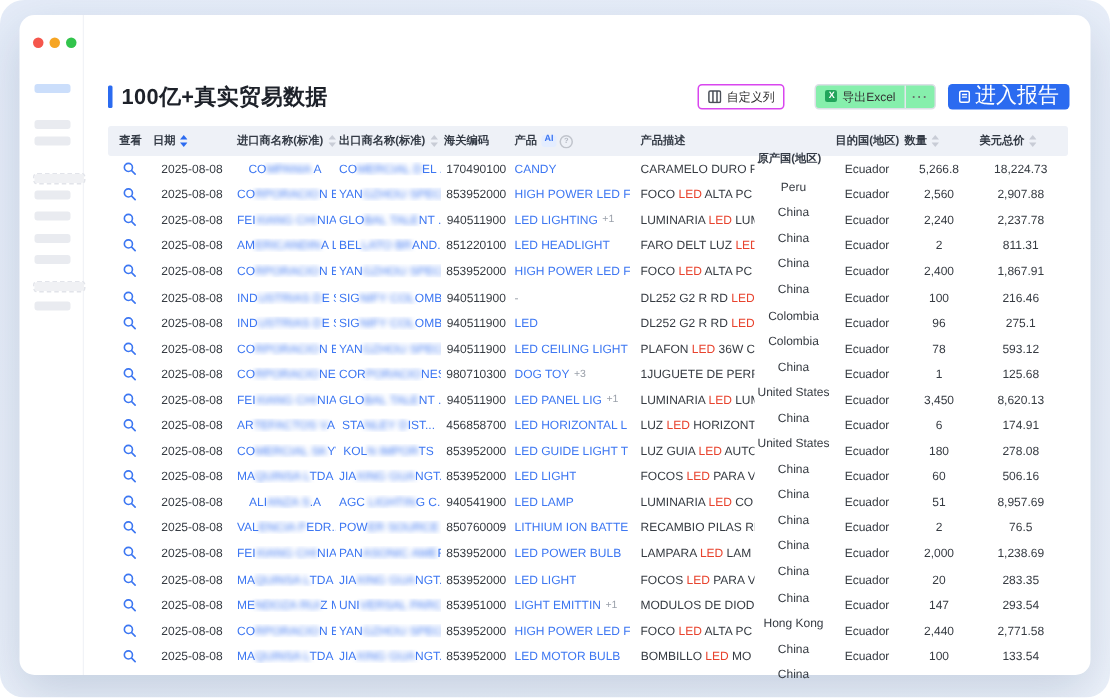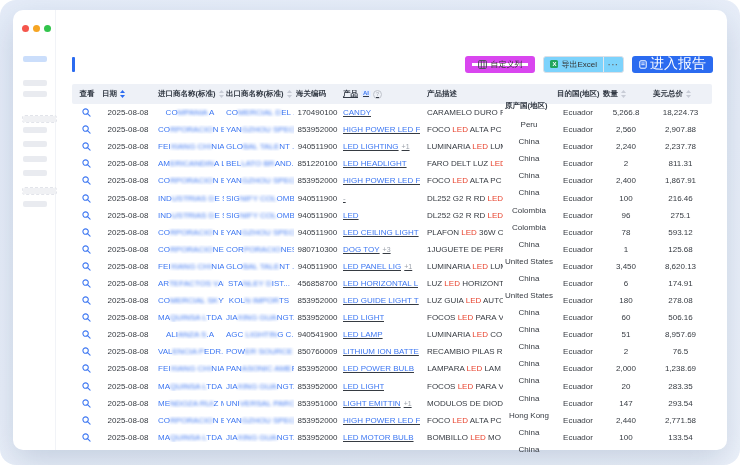--- a/index.html
+++ b/index.html
@@ -14,38 +14,38 @@
   .sidebar{position:absolute;left:0;top:0;bottom:0;width:42px;border-right:1px solid #f1f3f7;border-radius:10px 0 0 10px;}
   .sb-item{height:6px;border-radius:2px;background:#e9ebf0;width:24px;margin-left:10px;}
   .sb-item.active{background:#cbdefb;}
   .sb-item.wide{width:33px;background:#f0f1f4;outline:1px dashed #e2e4ea;}
   
   .main{position:absolute;left:42px;top:0;right:0;bottom:0;padding:0 14px 0 17px;}
   .title-row{margin-top:44px;height:20px;display:flex;align-items:center;}
   .accent{width:3px;height:15px;background:#2b6bf0;border-radius:1px;margin-right:6px;}
   .page-title{font-size:14.5px;font-weight:bold;color:#1d2129;letter-spacing:.3px;}
   .toolbar{margin-left:auto;display:flex;align-items:center;gap:8px;}
-  .btn{height:17px;border:7px solid #d946ef;border-radius:3px;background:#fff;display:flex;align-items:center;gap:3px;padding:0 6px;font-size:8px;color:#333;cursor:pointer;box-sizing:border-box;}
-  .btn-group{display:flex;align-items:stretch;height:17px;border:1px solid #dcdfe6;border-radius:3px;background:#7dd3fc;box-sizing:border-box;}
+  .btn{height:17px;border:1px solid #d946ef;border-radius:3px;background:#fff;display:flex;align-items:center;gap:3px;padding:0 6px;font-size:8px;color:#333;cursor:pointer;box-sizing:border-box;}
+  .btn-group{display:flex;align-items:stretch;height:17px;border:1px solid #dcdfe6;border-radius:3px;background:#86efac;box-sizing:border-box;margin-left:12px;}
   .btn-group .seg{display:flex;align-items:center;gap:3px;padding:0 6px;font-size:8px;color:#333;cursor:pointer;}
   .btn-group .seg.more{border-left:1px solid #e4e7ed;color:#666;font-weight:bold;letter-spacing:1px;padding:0 4px;}
   .btn-primary{height:17px;border:none;border-radius:3px;background:#2b6bf0;color:#fff;display:flex;align-items:center;gap:3px;padding:0 7px;font-size:14px;cursor:pointer;}
   .excel-ic{width:8px;height:8px;background:#21a55c;border-radius:1.5px;color:#fff;font-size:6px;font-weight:bold;display:flex;align-items:center;justify-content:center;line-height:1;}
   
   .table{margin-top:10px;width:640px;}
   .thead{display:flex;align-items:center;height:20px;background:#eef1f7;border-radius:2px;}
   .th{display:flex;align-items:center;font-size:7.5px;font-weight:bold;color:#333a45;overflow:hidden;white-space:nowrap;box-sizing:border-box;padding:0 0 0 2px;flex:none;}
   .tbody .tr{display:flex;align-items:center;height:17.1px;text-align:center;}
   .td{font-size:8px;color:#363b42;overflow:hidden;white-space:nowrap;box-sizing:border-box;padding:0 2px 0 2px;flex:none;}
   .col-view{width:28px;justify-content:center;display:flex;}
   .col-date{width:56px;}
   .col-importer{width:68px;}
   .col-exporter{width:70px;}
   .col-hs{width:47px;}
-  .col-product{width:84px;text-decoration:underline;}
+  .col-product{width:84px;}
   .col-desc{width:78px;}
   .col-origin{width:52px;margin-top:24px;}
   .col-dest{width:46px;}
   .col-qty{width:50px;}
   .col-usd{width:59px;}
   .sort{margin-left:3px;display:inline-flex;align-items:center;cursor:pointer;}
   .ai-badge{margin-left:3px;background:#e4edff;color:#3d77f2;font-size:6px;font-weight:bold;border-radius:2px;padding:0.5px 2px;line-height:1.2;}
   .info{margin-left:2px;width:7px;height:7px;border:1px solid #c0c4cc;border-radius:50%;color:#b3b8c2;font-size:5px;display:inline-flex;align-items:center;justify-content:center;font-weight:bold;cursor:pointer;}
   .mag{display:inline-flex;cursor:pointer;}
   .link{color:#3d77f2;}
@@ -77,20 +77,21 @@
       <div class="sb-item" style="margin-top:8px"></div>
       <div class="sb-item" style="margin-top:9px"></div>
       <div class="sb-item" style="margin-top:8px"></div>
       <div class="sb-item wide" style="margin-top:12px"></div>
       <div class="sb-item" style="margin-top:7px"></div>
     </div>
 
     <div class="main">
       <div class="title-row">
         <span class="accent"></span>
+        <span class="page-title">100亿+真实贸易数据</span>
         <div class="toolbar">
           <div class="btn">
             <svg width="9" height="9" viewBox="0 0 9 9">
                 <rect x="0.6" y="0.6" width="7.8" height="7.8" rx="1" fill="none" stroke="#4a4f58" stroke-width="1"></rect>
                 <line x1="3.3" y1="0.6" x2="3.3" y2="8.4" stroke="#4a4f58" stroke-width="1"></line>
                 <line x1="6" y1="0.6" x2="6" y2="8.4" stroke="#4a4f58" stroke-width="1"></line>
               </svg>
             <span>自定义列</span>
           </div>
           <div class="btn-group">

